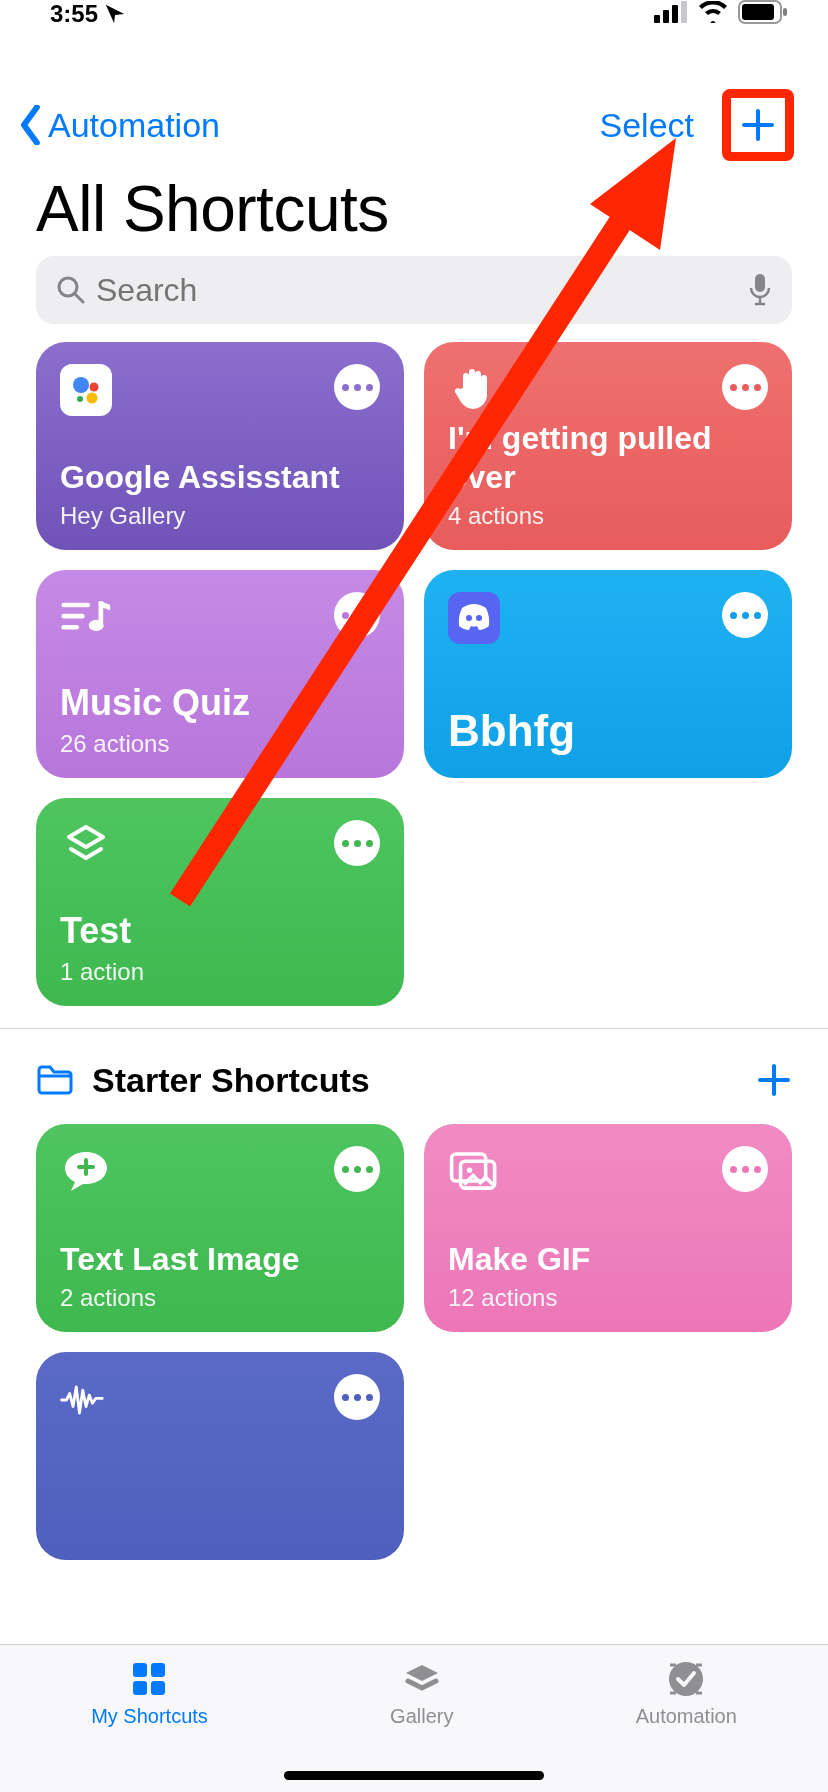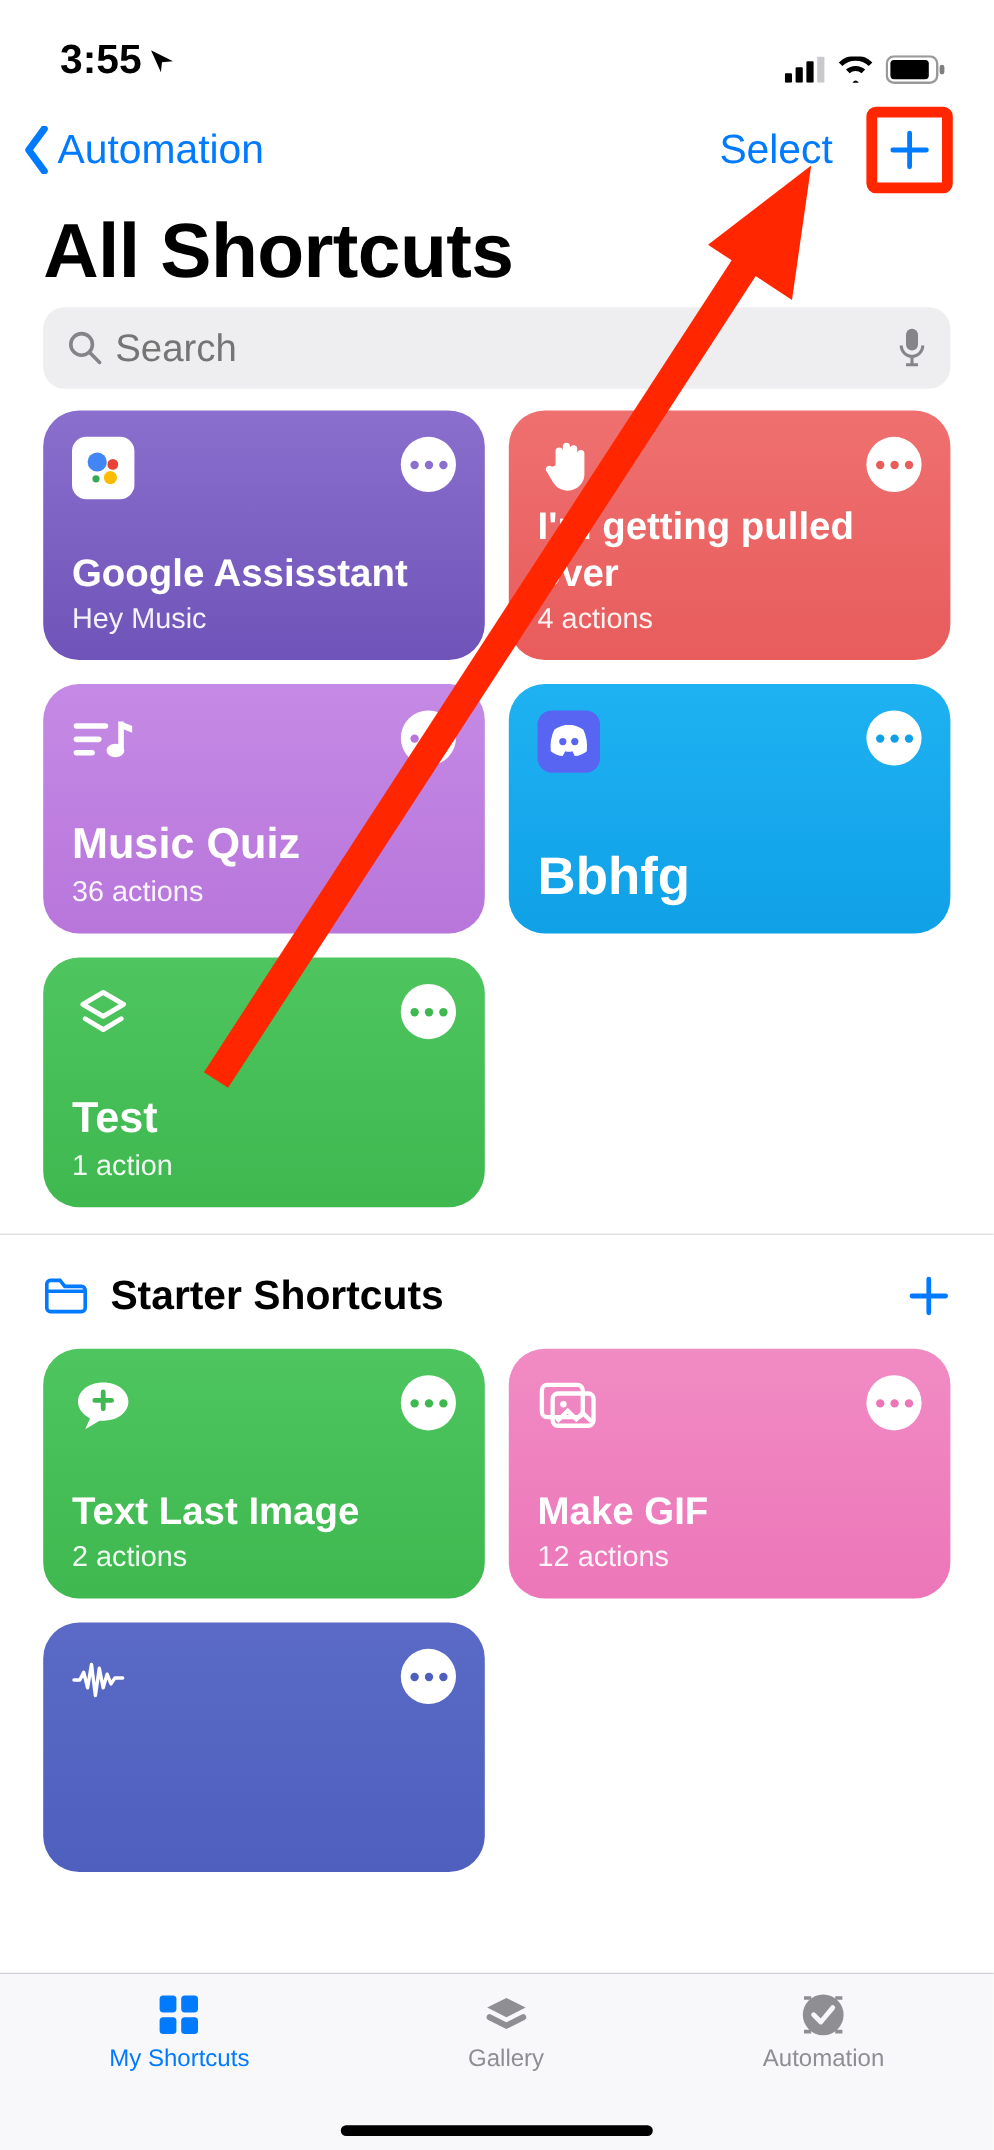--- a/index.html
+++ b/index.html
@@ -1,25 +1,25 @@
 <!DOCTYPE html>
 <html><head>
 <meta charset="utf-8">
 <style>
   * { box-sizing: border-box; margin: 0; padding: 0; }
   html, body { width: 828px; height: 1792px; font-family: -apple-system, "Helvetica Neue", Arial, sans-serif; background: #fff; color: #000; overflow: hidden; }
-  .status-bar { position: absolute; top: 0; left: 0; right: 0; height: 70px; display: flex; align-items: flex-end; justify-content: space-between; padding: 0 40px 0 50px; font-weight: 600; font-size: 34px; }
+  .status-bar { position: absolute; top: 0; left: 0; right: 0; height: 70px; display: flex; align-items: flex-start; justify-content: space-between; padding: 0 40px 0 50px; font-weight: 600; font-size: 24px; }
   .status-left { display: flex; align-items: center; gap: 6px; }
   .status-right { display: flex; align-items: center; gap: 10px; }
   .nav-bar { position: absolute; top: 90px; left: 0; right: 0; height: 70px; display: flex; align-items: center; justify-content: space-between; padding: 0 34px 0 18px; }
   .back-group { display: flex; align-items: center; gap: 4px; color: #007aff; font-size: 34px; }
   .nav-right { display: flex; align-items: center; gap: 28px; }
   .select-btn { color: #007aff; font-size: 34px; }
   .plus-box { width: 72px; height: 72px; border: 9px solid #ff2600; border-radius: 8px; display: flex; align-items: center; justify-content: center; color: #007aff; }
-  .page-title { position: absolute; top: 172px; left: 36px; font-size: 64px; font-weight: 700; letter-spacing: -0.5px; }
+  .page-title { position: absolute; top: 172px; left: 36px; font-size: 64px; font-weight: 400; letter-spacing: -0.5px; }
   .search-bar { position: absolute; top: 256px; left: 36px; right: 36px; height: 68px; background: #eeeef0; border-radius: 18px; display: flex; align-items: center; padding: 0 20px; }
   .search-bar .mag { color: #848489; }
   .search-bar input { border: 0; background: transparent; font-size: 32px; color: #848489; flex: 1; margin-left: 10px; outline: none; }
   .mic { color: #848489; }
   .grid { position: absolute; top: 342px; left: 36px; right: 36px; display: grid; grid-template-columns: 1fr 1fr; gap: 20px; }
   .card { border-radius: 30px; height: 208px; padding: 22px 24px 20px 24px; position: relative; color: #fff; display: flex; flex-direction: column; justify-content: space-between; }
   .card .top-row { display: flex; align-items: flex-start; justify-content: space-between; }
   .card .icon-slot { width: 52px; height: 52px; display: flex; align-items: center; justify-content: center; }
   .more-btn { width: 46px; height: 46px; background: #fff; border-radius: 50%; display: flex; align-items: center; justify-content: center; }
   .more-btn span { display: flex; gap: 5px; }
@@ -123,21 +123,21 @@
         <div class="more-btn">
           <span>
             <i class="d" style="background:#8a6fce"></i>
             <i class="d" style="background:#8a6fce"></i>
             <i class="d" style="background:#8a6fce"></i>
           </span>
         </div>
       </div>
       <div>
         <div class="title" style="font-size:32px;line-height:1.2">Google Assisstant</div>
-        <div class="subtitle">Hey Music</div>
+        <div class="subtitle">Hey Gallery</div>
       </div>
     </div>
     <div class="card c-red">
       <div class="top-row">
         <div class="icon-slot">
           <svg width="46" height="52" viewBox="0 0 46 52">
             <path d="M12 24 v-12 a3 3 0 0 1 6 0 v10 v-14 a3 3 0 0 1 6 0 v14 v-12 a3 3 0 0 1 6 0 v12 v-8 a3 3 0 0 1 6 0 v18 a14 14 0 0 1 -26 6 l-6 -10 a3 3 0 0 1 5 -3 Z" fill="#fff"></path>
           </svg>
         </div>
         <div class="more-btn">
@@ -168,21 +168,21 @@
         <div class="more-btn">
           <span>
             <i class="d" style="background:#b876db"></i>
             <i class="d" style="background:#b876db"></i>
             <i class="d" style="background:#b876db"></i>
           </span>
         </div>
       </div>
       <div>
         <div class="title" style="font-size:36px;line-height:1.2">Music Quiz</div>
-        <div class="subtitle">36 actions</div>
+        <div class="subtitle">26 actions</div>
       </div>
     </div>
     <div class="card c-blue">
       <div class="top-row">
         <div class="icon-slot">
           <div style="width:52px;height:52px;background:#5865f2;border-radius:12px;display:flex;align-items:center;justify-content:center">
             <svg width="36" height="28" viewBox="0 0 36 28">
               <path d="M6 4 Q12 0 18 0 Q24 0 30 4 Q34 12 33 22 Q28 26 23 26 L21 22 Q18 23 15 22 L13 26 Q8 26 3 22 Q2 12 6 4 Z" fill="#fff"></path>
               <circle cx="13" cy="14" r="3" fill="#5865f2"></circle>
               <circle cx="23" cy="14" r="3" fill="#5865f2"></circle>

